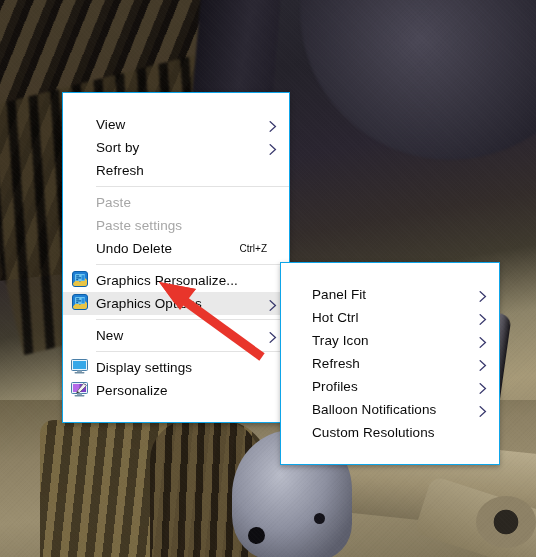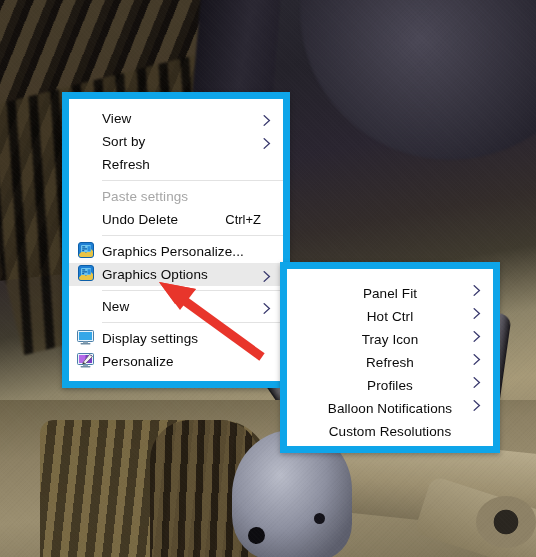--- a/index.html
+++ b/index.html
@@ -96,44 +96,44 @@
   }
   .grain{
     position:absolute;inset:0;opacity:.22;
     background-image:
       repeating-linear-gradient(45deg, rgba(255,255,255,.06) 0 1px, transparent 1px 3px),
       repeating-linear-gradient(-45deg, rgba(0,0,0,.07) 0 1px, transparent 1px 3px);
   }
 
   
   .menu{
-    position:absolute;background:#ffffff;border:7px solid #0ea5e9;
+    position:absolute;background:#ffffff;border:1px solid #0ea5e9;
     box-shadow:0 2px 5px rgba(0,0,0,.28);
     font-size:13.5px;color:#0a0a0a;
-    padding:8px 0;
+    padding:20px 0;
     box-sizing:border-box;
   }
   #main-menu{left:62px;top:92px;width:228px;}
   #sub-menu{left:280px;top:262px;width:220px;}
 
   .row{
     position:relative;display:flex;align-items:center;
     height:22px;padding:0 0 0 0;cursor:default;white-space:nowrap;
   }
   #main-menu .row{height:23px;}
-  #sub-menu .row{height:23px;flex-direction:column;}
+  #sub-menu .row{height:23px;}
   .row.hl{background:#e9e9e9;}
   .row.disabled .label{color:#a6a6a6;}
 
   .icon-slot{
     width:33px;min-width:33px;height:22px;display:flex;align-items:center;justify-content:center;
   }
   #sub-menu .icon-slot{width:31px;min-width:31px;}
   .label{flex:1;line-height:1;letter-spacing:.1px;}
-  .shortcut{color:#0a0a0a;padding-right:22px;font-size:13px;}
+  .shortcut{color:#0a0a0a;padding-right:22px;font-size:10px;}
   .chev{
     position:absolute;right:12px;top:50%;transform:translateY(-50%);
     width:8px;height:8px;
   }
   .chev svg{display:block;}
   .sep{height:1px;background:#e2e2e2;margin:4px 0 4px 33px;}
 
   
   .ico{display:block;}
 
@@ -189,20 +189,24 @@
         </svg>
       </span>
     </div>
     <div class="row">
       <span class="icon-slot"></span>
       <span class="label">Refresh</span>
     </div>
     <div class="sep"></div>
     <div class="row disabled">
       <span class="icon-slot"></span>
+      <span class="label">Paste</span>
+    </div>
+    <div class="row disabled">
+      <span class="icon-slot"></span>
       <span class="label">Paste settings</span>
     </div>
     <div class="row">
       <span class="icon-slot"></span>
       <span class="label">Undo Delete</span>
       <span class="shortcut">Ctrl+Z</span>
     </div>
     <div class="sep"></div>
     <div class="row">
       <span class="icon-slot">

